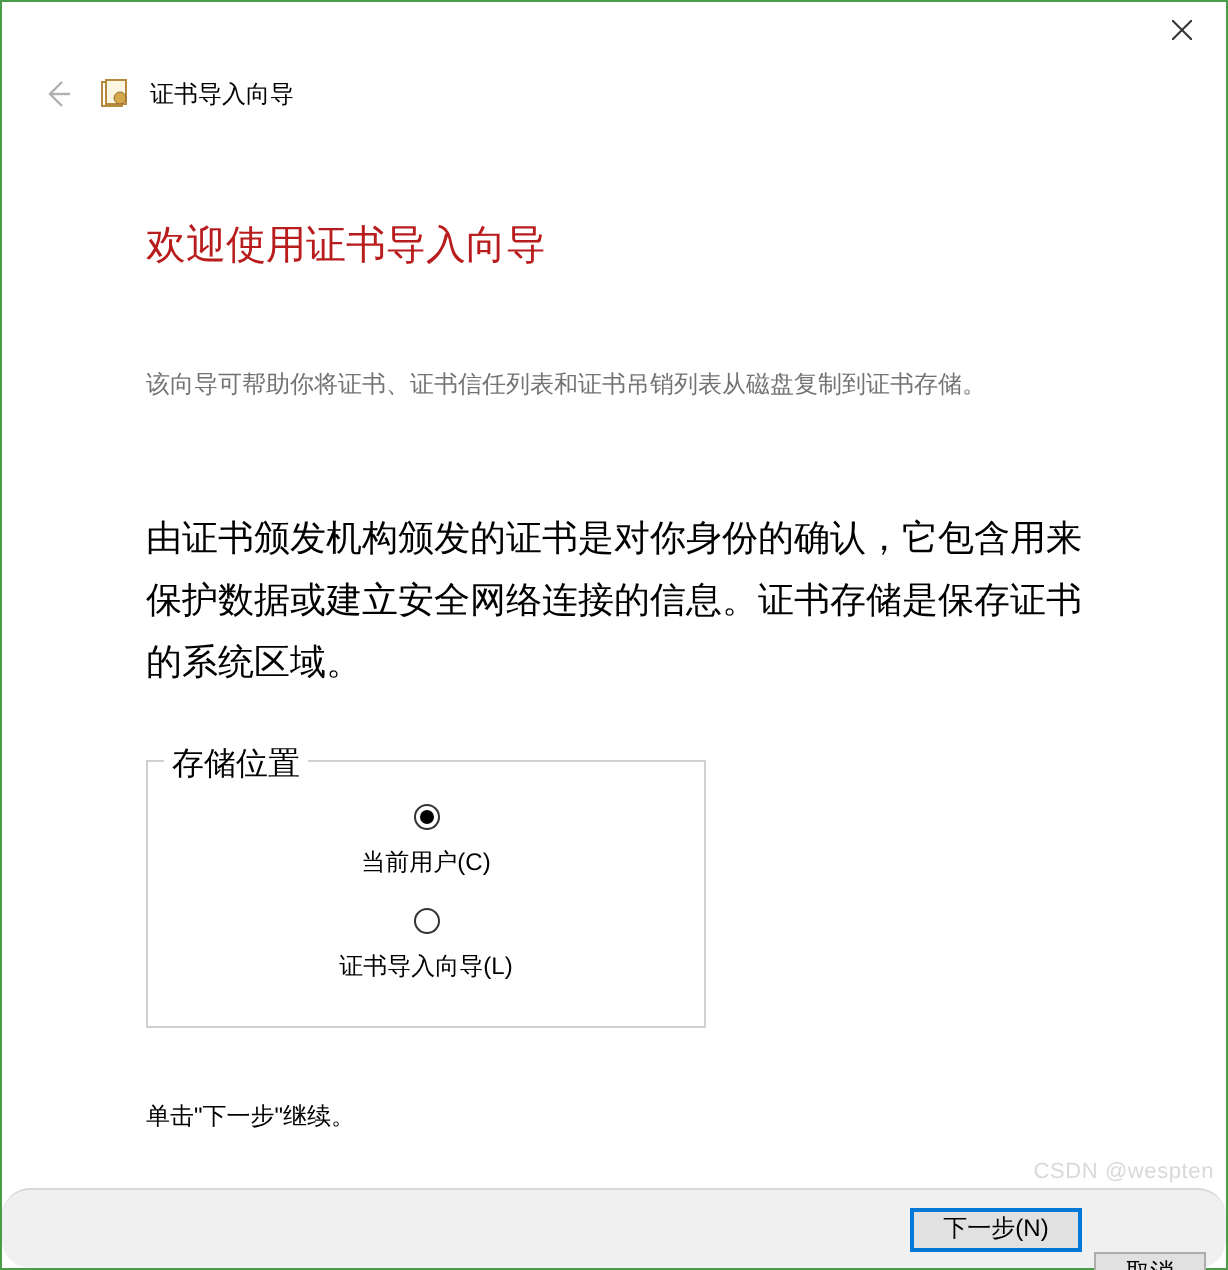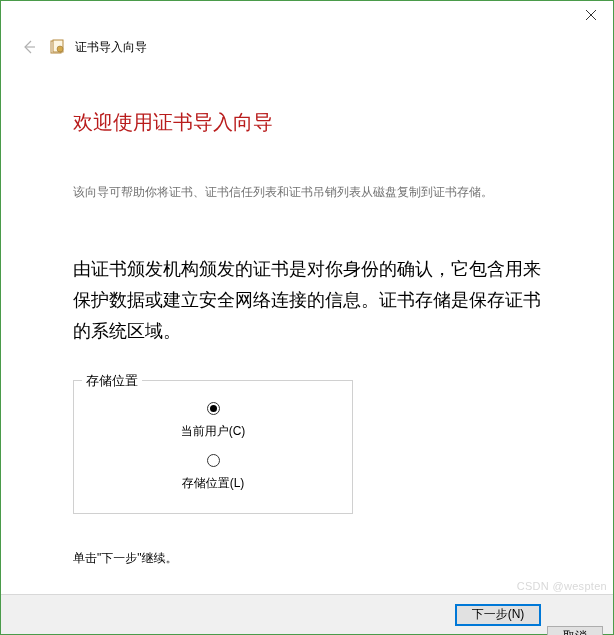--- a/index.html
+++ b/index.html
@@ -93,21 +93,21 @@
       padding: 14px 14px 14px 14px;
       margin-bottom: 36px;
       position: relative;
     }
     .fieldset-legend {
       position: absolute;
       top: -9px;
       left: 8px;
       background: #fff;
       padding: 0 4px;
-      font-size: 13px;
+      font-size: 16px;
       color: #000;
     }
     .radio-row {
       display: flex;
       align-items: center;
       gap: 8px;
       padding: 7px 2px;
       font-size: 12px;
       cursor: pointer;
       flex-direction: column;
@@ -135,20 +135,21 @@
     }
     .footer {
       height: 40px;
       border-top: 1px solid #d8d8d8;
       background: #f0f0f0;
       display: flex;
       align-items: center;
       justify-content: flex-end;
       padding: 0 10px;
       gap: 6px;
+      border-radius: 14px;
     }
     .btn {
       min-width: 86px;
       height: 22px;
       border: 1px solid #adadad;
       background: #e1e1e1;
       font-size: 12px;
       font-family: inherit;
       cursor: pointer;
       display: flex;
@@ -213,21 +214,21 @@
     <div class="fieldset">
       <div class="fieldset-legend">存储位置</div>
 
       <label class="radio-row">
         <span class="radio-circle checked"></span>
         <span>当前用户(C)</span>
       </label>
 
       <label class="radio-row">
         <span class="radio-circle"></span>
-        <span>存储位置(L)</span>
+        <span>证书导入向导(L)</span>
       </label>
     </div>
 
     <p class="hint">单击"下一步"继续。</p>
   </div>
 
   <div class="watermark">CSDN @wespten</div>
 
   <div class="footer">
     <button class="btn primary">下一步(N)</button>

